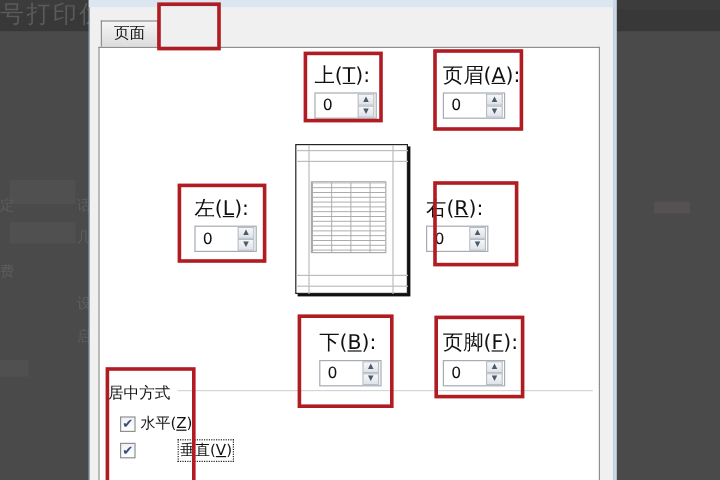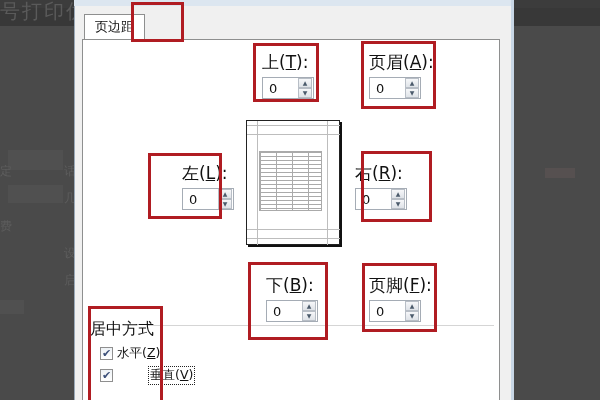--- a/index.html
+++ b/index.html
@@ -74,21 +74,21 @@
   .pv-table {
     position: absolute; left: 12px; top: 30px; width: 63px; height: 60px;
     border: 1px solid #aaa;
     background-image:
       linear-gradient(to right, #aaa 1px, transparent 1px),
       linear-gradient(to bottom, #aaa 1px, transparent 1px);
     background-size: 16px 100%, 100% 4px;
   }
 
   
-  .section-title { position: absolute; left: 90px; top: 319px; font-size: 16px; white-space: nowrap; }
+  .section-title { position: absolute; left: 90px; top: 319px; font-size: 13px; white-space: nowrap; }
   .section-rule { position: absolute; left: 148px; top: 325px; width: 346px; height: 1px; background: #d5d5d5; }
   .chk-row { position: absolute; left: 100px; display: flex; align-items: center; font-size: 12.5px; white-space: nowrap; }
   .chk {
     width: 13px; height: 13px; border: 1px solid #8f8f8f; background: linear-gradient(#eef2f6, #fff);
     display: inline-flex; align-items: center; justify-content: center;
     color: #3b4f7a; font-size: 11px; line-height: 1; margin-right: 4px; font-weight: bold;
   }
   .focus-ring { outline: 1px dotted #222; outline-offset: 0; padding: 0 1px; margin-left: 32px; }
 </style>
 </head>
@@ -106,21 +106,21 @@
 <div class="bg-ghost" style="left:64px;top:190px;">几</div>
 <div class="bg-ghost" style="left:64px;top:245px;">设</div>
 <div class="bg-ghost" style="left:64px;top:272px;">启</div>
 <div class="bg-block" style="left:545px;top:168px;width:30px;height:10px;background:#565050;"></div>
 
 <div class="dialog"></div>
 <div class="dialog-topedge"></div>
 <div class="dialog-rightedge"></div>
 
 <div class="tabs">
-  <div class="tab active">页边距</div>
+  <div class="tab">页面</div>
 </div>
 
 <div class="panel"></div>
 
 <div class="field" style="left:262px;top:51px;">
   <label><span>上</span>(<u>T</u>):</label>
   <div class="spin">
     <span class="val">0</span>
     <span class="btns">
       <span class="btn">▲</span>
@@ -133,21 +133,21 @@
   <label><span>页眉</span>(<u>A</u>):</label>
   <div class="spin">
     <span class="val">0</span>
     <span class="btns">
       <span class="btn">▲</span>
       <span class="btn">▼</span>
     </span>
   </div>
 </div>
 
-<div class="field" style="left:162px;top:162px;margin-left:20px;">
+<div class="field" style="left:162px;top:162px;">
   <label><span>左</span>(<u>L</u>):</label>
   <div class="spin">
     <span class="val">0</span>
     <span class="btns">
       <span class="btn">▲</span>
       <span class="btn">▼</span>
     </span>
   </div>
 </div>
 

